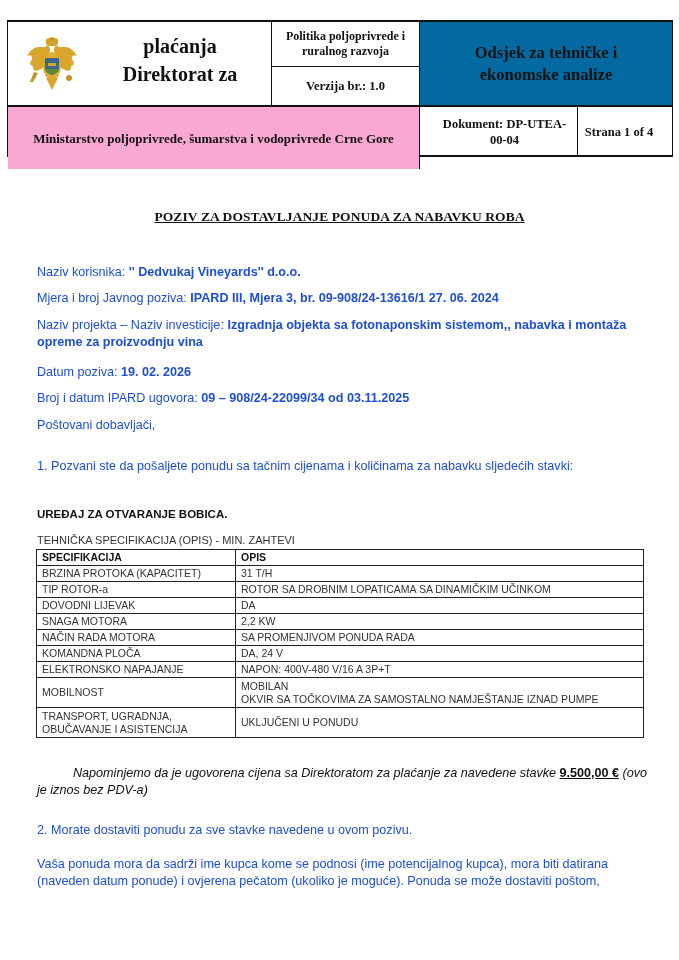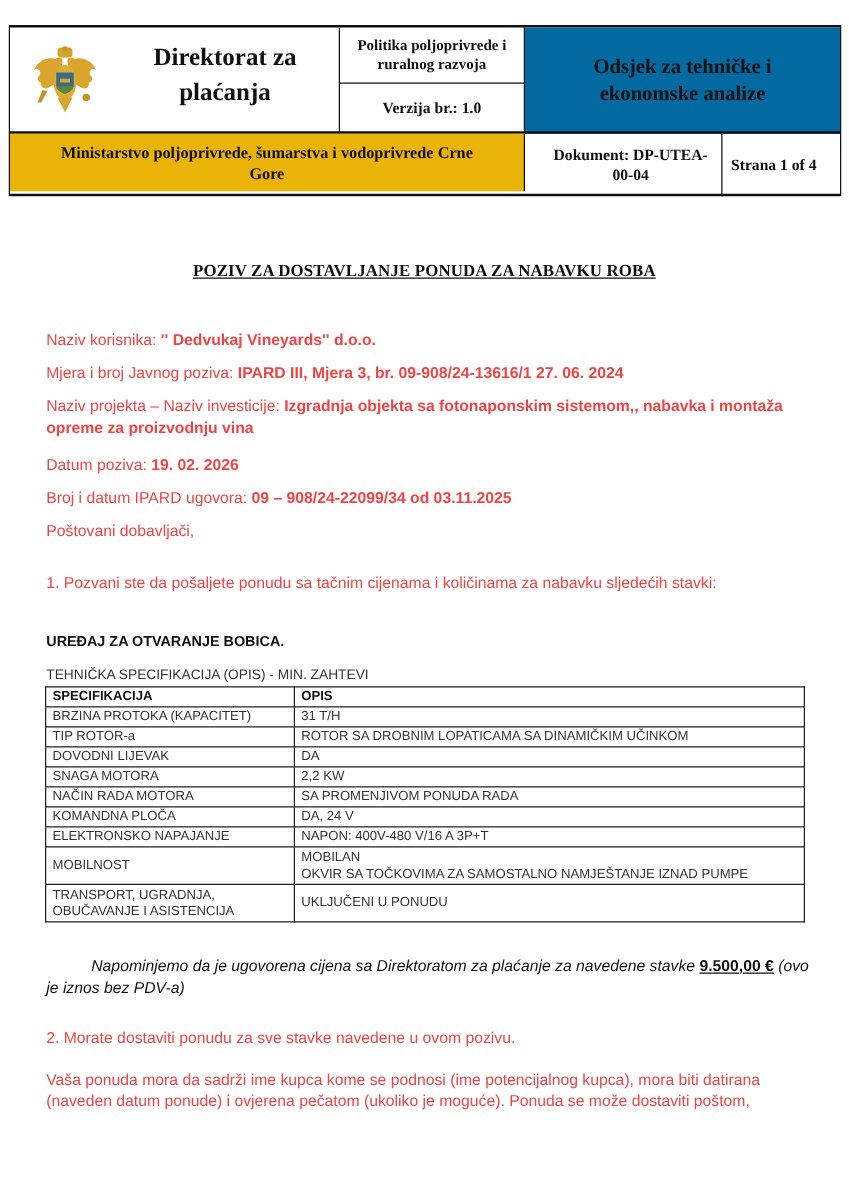--- a/index.html
+++ b/index.html
@@ -11,34 +11,34 @@
       border-top: 2px solid #111; border-bottom: 2px solid #111;
       border-left: 1.5px solid #111; border-right: 1.5px solid #111;
       box-sizing: border-box;
       font-family: "Liberation Serif", "DejaVu Serif", serif; font-weight: bold;
     }
     .hdr .cell { position: absolute; box-sizing: border-box; display: flex; align-items: center; justify-content: center; text-align: center; }
     .c-logo-title { left: 0; top: 0; width: 264px; height: 85px; border-right: 1.5px solid #111; border-bottom: 2px solid #111; }
     .c-politika { left: 264px; top: 0; width: 148px; height: 45px; border-bottom: 1.5px solid #111; border-right: 1.5px solid #111; font-size: 12px; line-height: 15px; padding: 0 4px; }
     .c-verzija { left: 264px; top: 45px; width: 148px; height: 40px; border-right: 1.5px solid #111; border-bottom: 2px solid #111; font-size: 12.5px; }
     .c-odsjek { left: 412px; top: 0; width: 252px; height: 85px; background: #0369a1; border-bottom: 2px solid #111; font-size: 16.5px; line-height: 22px; }
-    .c-ministry { left: 0; top: 85px; width: 412px; height: 46px; background: #eab308; border-right: 1.5px solid #111; font-size: 13px; line-height: 17px; padding: 0 26px; }
+    .c-ministry { left: 0; top: 85px; width: 412px; height: 62px; background: #f9a8d4; border-right: 1.5px solid #111; font-size: 13px; line-height: 17px; padding: 0 10px; }
     .c-dokument { left: 424px; top: 85px; width: 146px; height: 50px; border-right: 1.5px solid #111; font-size: 12.5px; line-height: 16px; }
     .c-strana { left: 558px; top: 85px; width: 106px; height: 50px; font-size: 12.5px; }
 
     .logo { position: absolute; left: 16px; top: 14px; width: 56px; height: 58px; }
     .title-dp { position: absolute; left: 84px; top: 10px; width: 176px; font-size: 20px; line-height: 28px; text-align: center; }
 
     
     .main-title {
       position: absolute; left: 0; top: 209px; width: 679px; text-align: center;
       font-family: "Liberation Serif", "DejaVu Serif", serif; font-weight: bold;
       font-size: 13.5px; text-decoration: underline; letter-spacing: 0.1px;
     }
-    .txt { position: absolute; left: 37px; font-family: "Liberation Sans", "DejaVu Sans", sans-serif; font-size: 12.6px; line-height: 17px; color: #ef4444; }
+    .txt { position: absolute; left: 37px; font-family: "Liberation Sans", "DejaVu Sans", sans-serif; font-size: 12.6px; line-height: 17px; color: #1d4ed8; }
     .txt b { font-weight: bold; }
     .w600 { width: 610px; }
 
     .spec-heading { position: absolute; left: 37px; top: 508px; font-family: "Liberation Sans", sans-serif; font-weight: bold; font-size: 11.5px; }
     .spec-caption { position: absolute; left: 37px; top: 534px; font-family: "Liberation Sans", sans-serif; font-size: 11px; color: #333; }
 
     table.spec {
       position: absolute; left: 36px; top: 549px; width: 608px;
       border-collapse: collapse; font-family: "Liberation Sans", sans-serif; font-size: 10.5px; color: #333;
     }
@@ -72,22 +72,22 @@
 
       <path d="M21 22 H35 V32 C35 36 31 38 28 39 C25 38 21 36 21 32 Z" fill="#3a6a8a"></path>
       <path d="M21 33 H35 C34 36 31 38 28 39 C25 38 22 36 21 33 Z" fill="#5a8a3a"></path>
       <path d="M24 27 h8 v3 h-8 z" fill="#d9a52c"></path>
 
       <path d="M22 42 L28 54 L34 42 Z" fill="#d9a52c"></path>
       <path d="M10 36 L6 46 L9 46 L14 37 Z" fill="#c99220"></path>
       <circle cx="45" cy="42" r="3" fill="#c99220"></circle>
     </svg>
     <div class="title-dp">
+      <div>plaćanja</div>
       <div>Direktorat za</div>
-      <div>plaćanja</div>
     </div>
   </div>
   <div class="cell c-politika">Politika poljoprivrede i ruralnog razvoja</div>
   <div class="cell c-verzija">Verzija br.: 1.0</div>
   <div class="cell c-odsjek">
     <span style="display:block;width:170px;">Odsjek za tehničke i ekonomske analize</span>
   </div>
   <div class="cell c-ministry">Ministarstvo poljoprivrede, šumarstva i vodoprivrede Crne Gore</div>
   <div class="cell c-dokument">
     <span style="display:block;width:128px;">Dokument: DP-UTEA-00-04</span>

